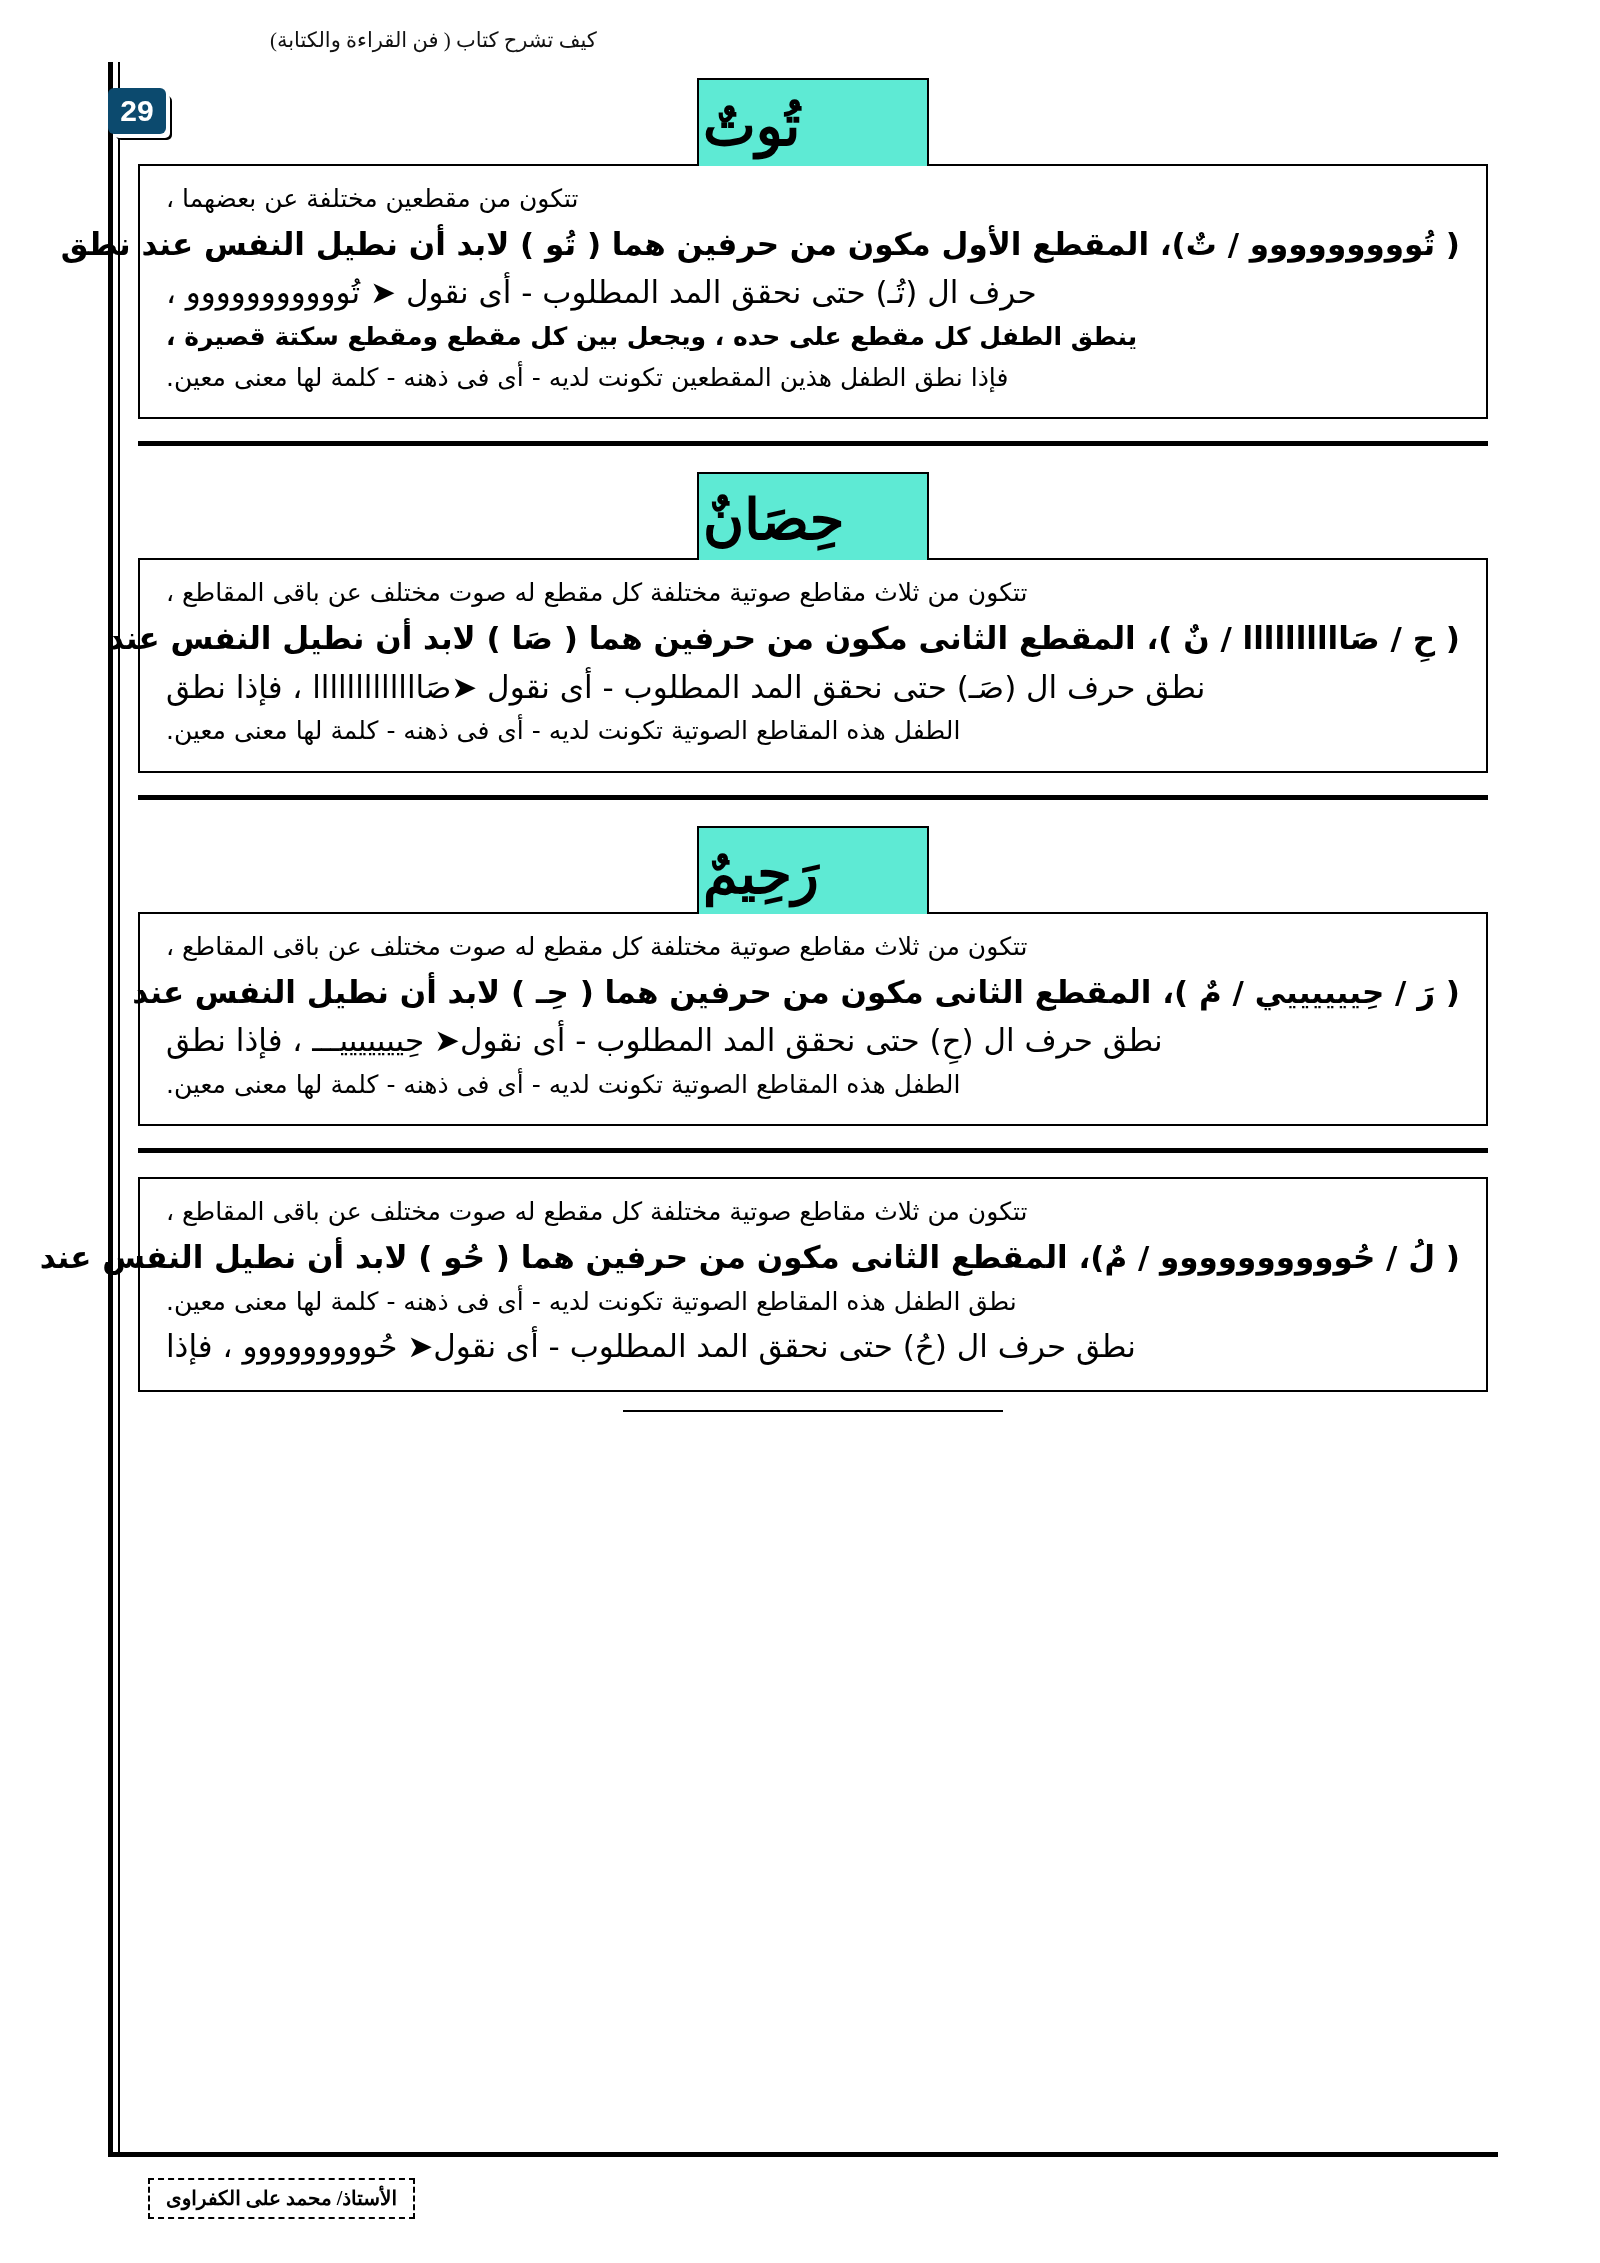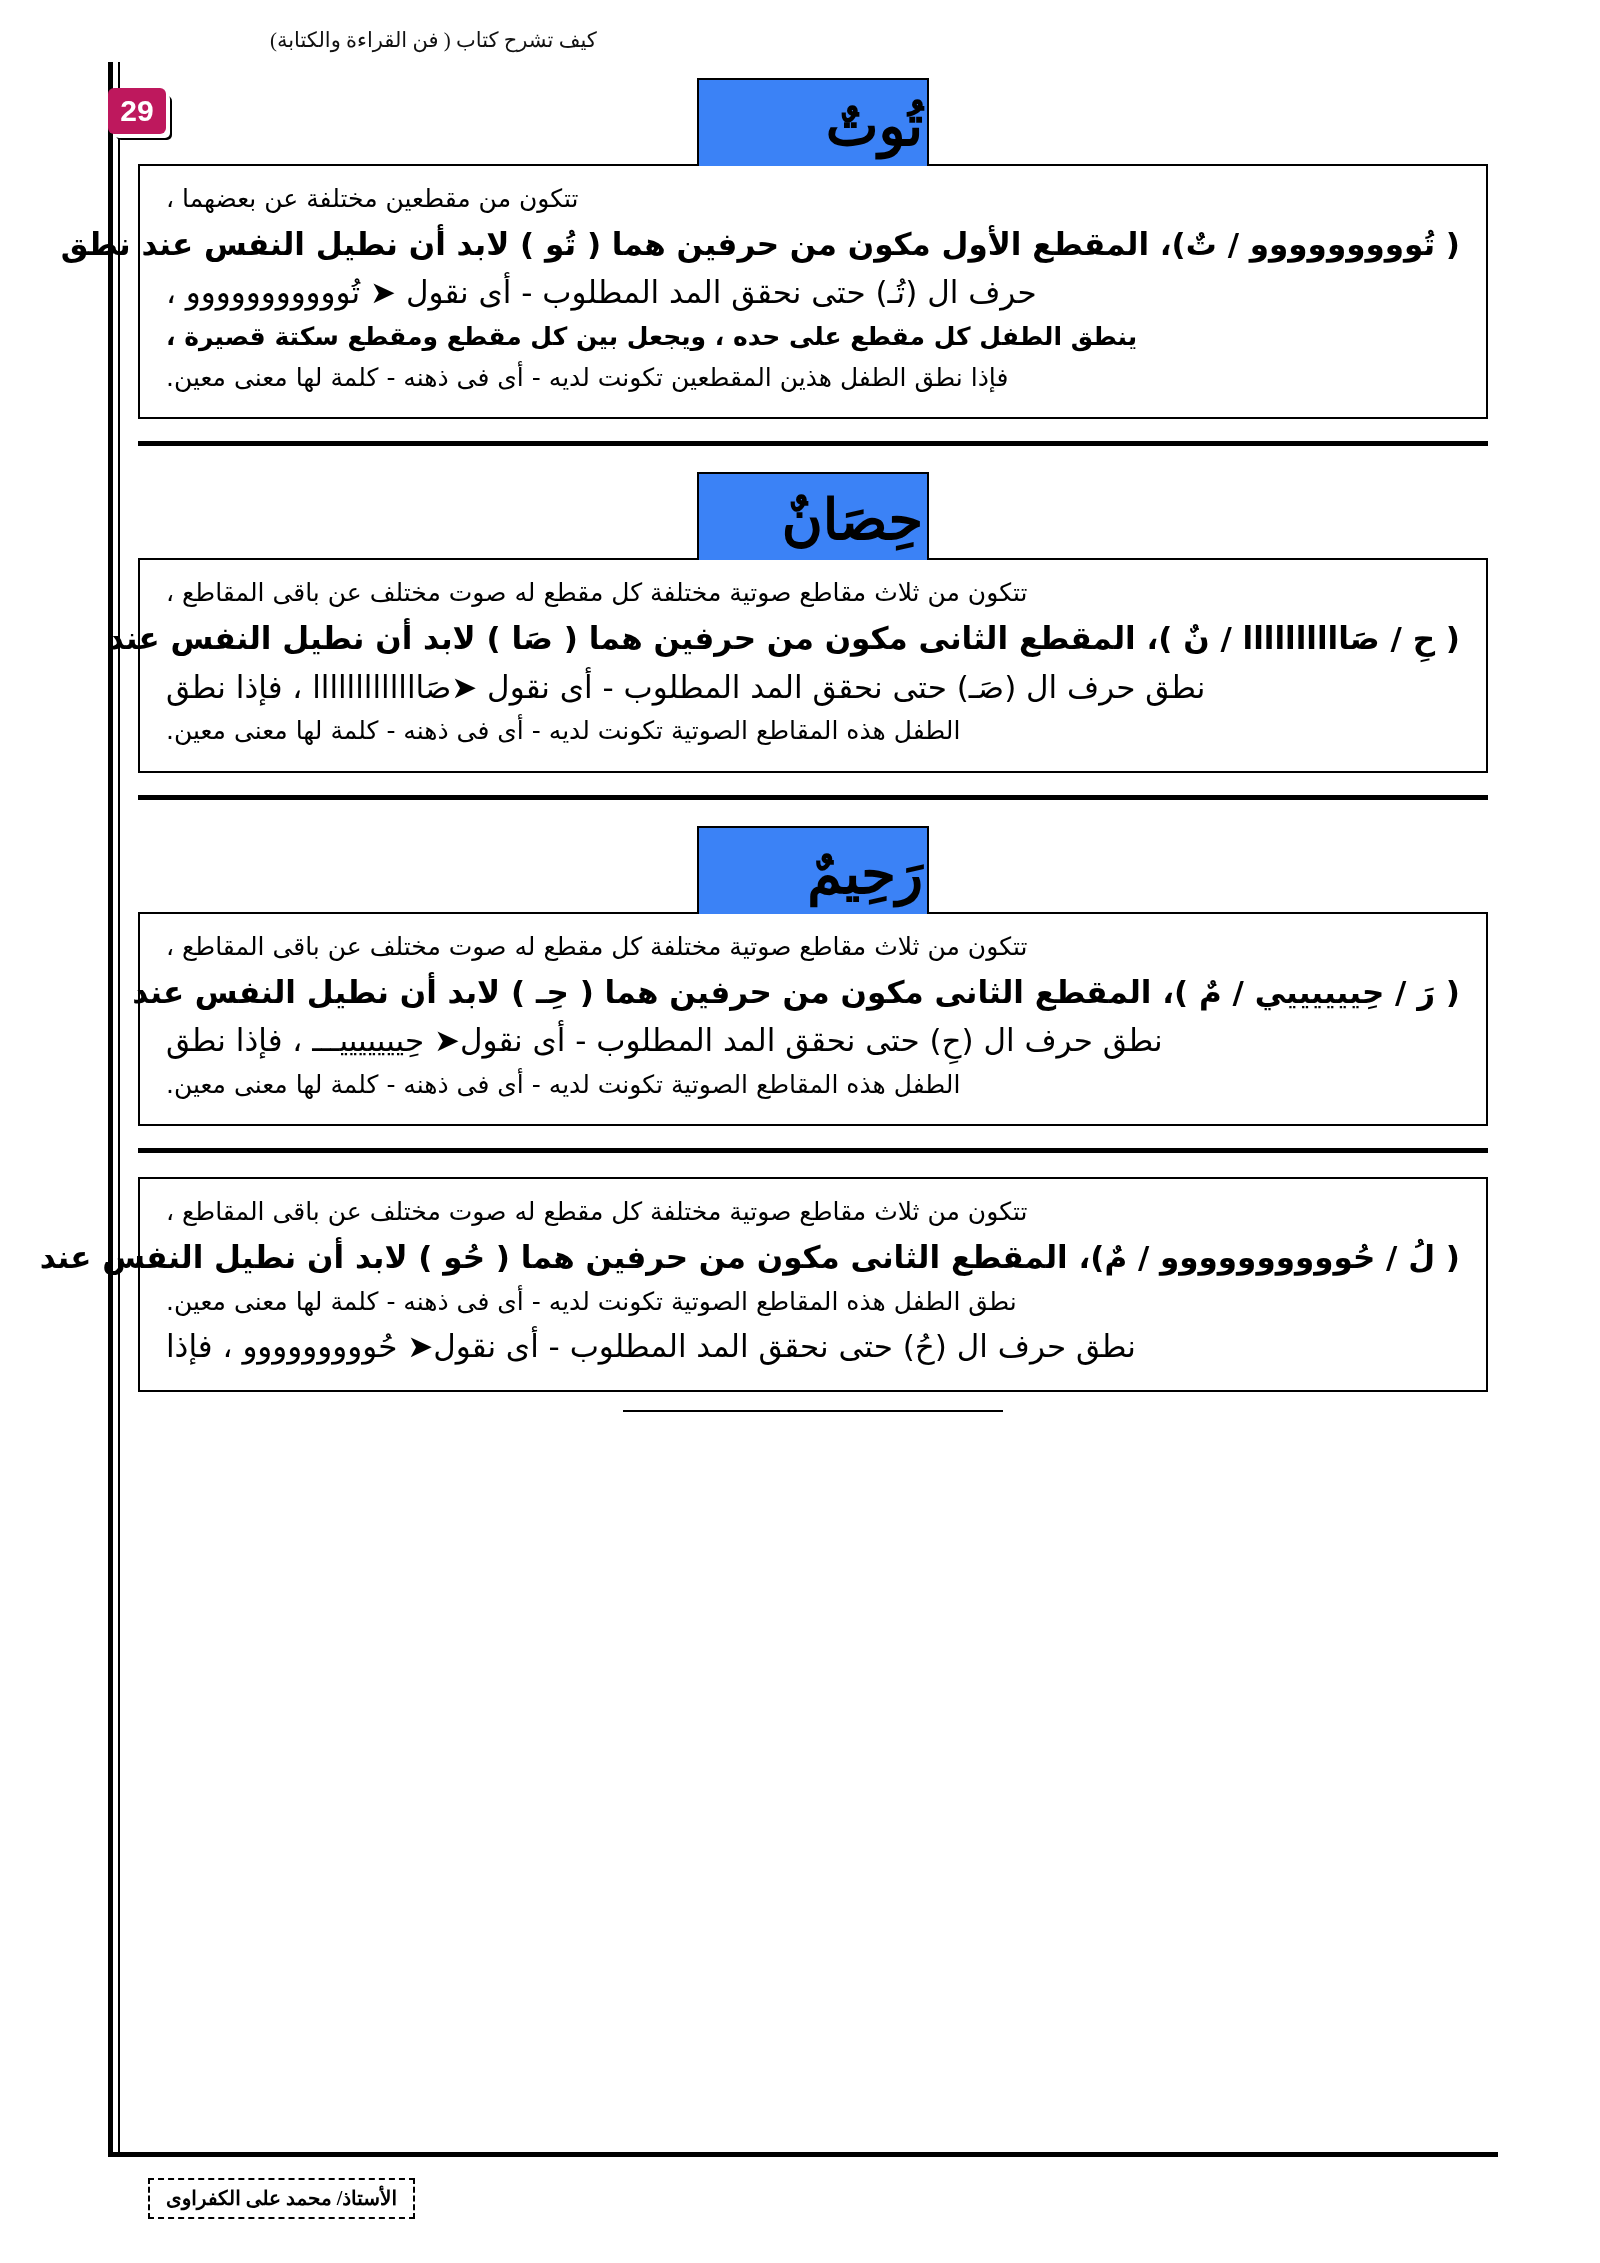--- a/index.html
+++ b/index.html
@@ -56,21 +56,21 @@
     box-sizing: border-box;
   }
 
   
   .page-badge {
     position: absolute;
     left: 108px;
     top: 88px;
     width: 58px;
     height: 46px;
-    background: #be185d;
+    background: #0c4a6e;
     color: #fff;
     border-radius: 6px;
     font-family: "Liberation Sans", sans-serif;
     font-weight: bold;
     font-size: 30px;
     line-height: 46px;
     text-align: center;
     box-shadow: 5px 5px 0 -1px #fff, 7px 7px 0 -1px #000;
     z-index: 6;
   }
@@ -85,23 +85,23 @@
 
   
   .word-section { position: relative; margin-bottom: 6px; }
 
   .title-box {
     width: 232px;
     margin: 0 auto;
     border: 2px solid #000;
     border-bottom: none;
     box-sizing: border-box;
-    text-align: right;
+    text-align: left;
     padding: 10px 4px 6px 4px;
-    background: #3b82f6;
+    background: #5eead4;
     position: relative;
     z-index: 3;
   }
   .title-word {
     font-family: "DejaVu Serif", "Liberation Serif", serif;
     font-weight: bold;
     font-size: 56px;
     line-height: 1.25;
     direction: rtl;
     white-space: nowrap;

